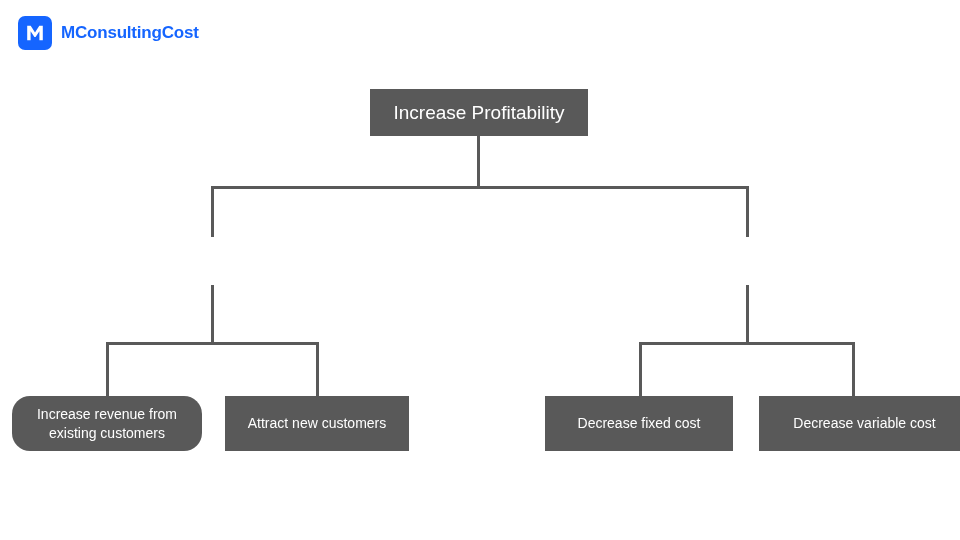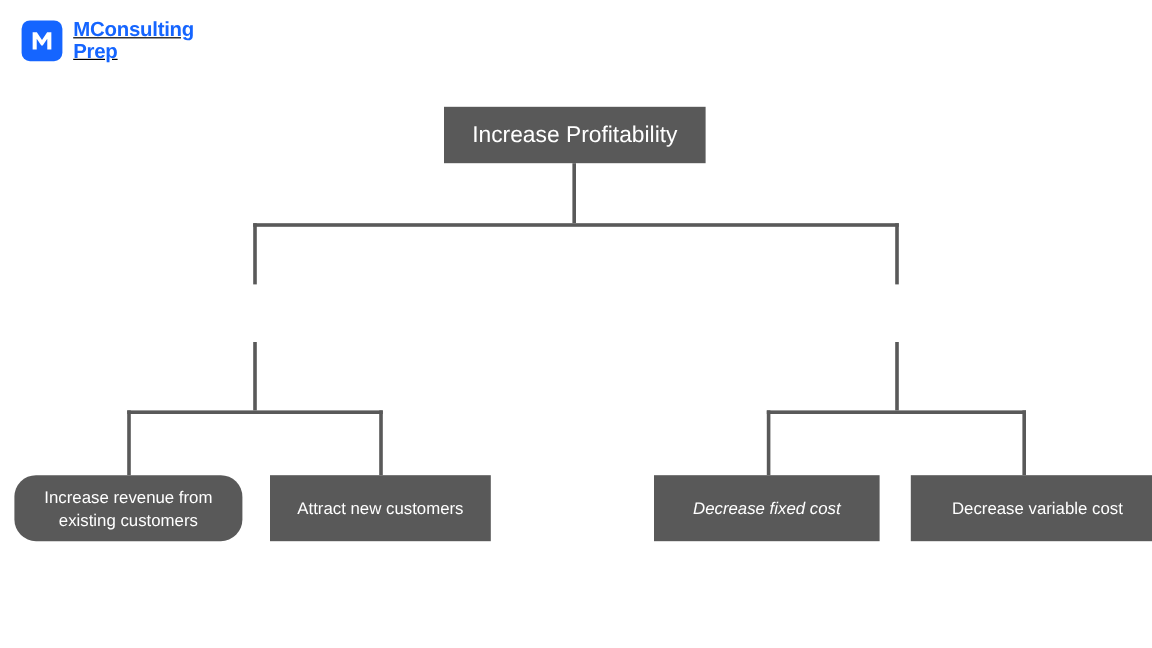--- a/index.html
+++ b/index.html
@@ -34,23 +34,22 @@
     height: 34px;
     border-radius: 7px;
     background: #1565ff;
     display: flex;
     align-items: center;
     justify-content: center;
   }
   .logo-mark svg { display: block; }
   .logo-text {
     display: flex;
-    flex-direction: column;
+    flex-direction: row;
     line-height: 1.04;
-    text-decoration: underline;
   }
   .logo-text span {
     color: #1565ff;
     font-weight: bold;
     font-size: 17px;
     letter-spacing: -0.2px;
     white-space: nowrap;
   }
 
   
@@ -87,21 +86,21 @@
 <div class="canvas">
 
   <div class="logo">
     <div class="logo-mark">
       <svg width="22" height="22" viewBox="0 0 22 22" aria-hidden="true">
         <path d="M3.2 18.2 V3.8 H6.7 L11 10.4 L15.3 3.8 H18.8 V18.2 H15.4 V9.3 L11.6 15.0 H10.4 L6.6 9.3 V18.2 Z" fill="#ffffff"></path>
       </svg>
     </div>
     <div class="logo-text">
       <span>MConsulting</span>
-      <span>Prep</span>
+      <span>Cost</span>
     </div>
   </div>
 
   <div class="conn" style="left:477px; top:136px; width:3px; height:50px;"></div>
 
   <div class="conn" style="left:211px; top:186px; width:538px; height:3px;"></div>
 
   <div class="conn" style="left:211px; top:186px; width:3px; height:51px;"></div>
 
   <div class="conn" style="left:746px; top:186px; width:3px; height:51px;"></div>
@@ -124,21 +123,21 @@
 
   <div class="node node-l3" style="left:12px; top:396px; width:190px; height:55px;border-radius:18px;">
     <span class="node-label">Increase revenue from
 existing customers</span>
   </div>
 
   <div class="node node-l3" style="left:225px; top:396px; width:184px; height:55px;">
     <span class="node-label">Attract new customers</span>
   </div>
 
-  <div class="node node-l3" style="left:545px; top:396px; width:188px; height:55px;font-style:italic;">
+  <div class="node node-l3" style="left:545px; top:396px; width:188px; height:55px;">
     <span class="node-label">Decrease fixed cost</span>
   </div>
 
   <div class="node node-l3" style="left:759px; top:396px; width:211px; height:55px;">
     <span class="node-label">Decrease variable cost</span>
   </div>
 
 </div>
 
 </body></html>

